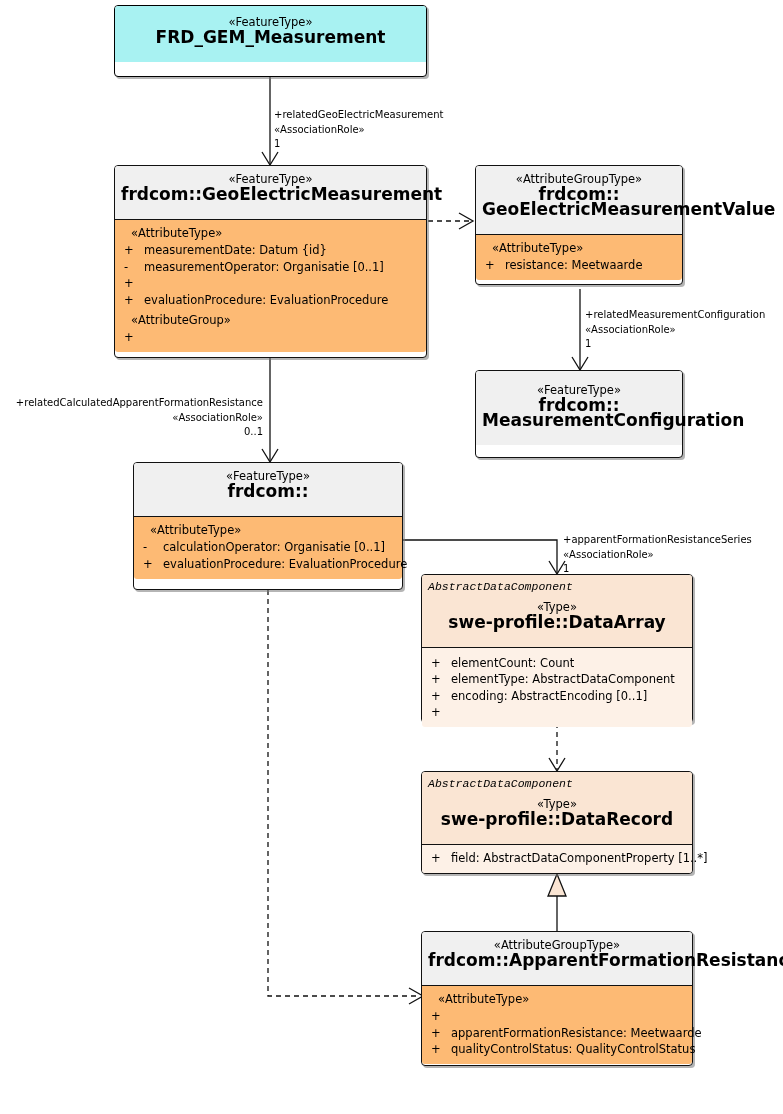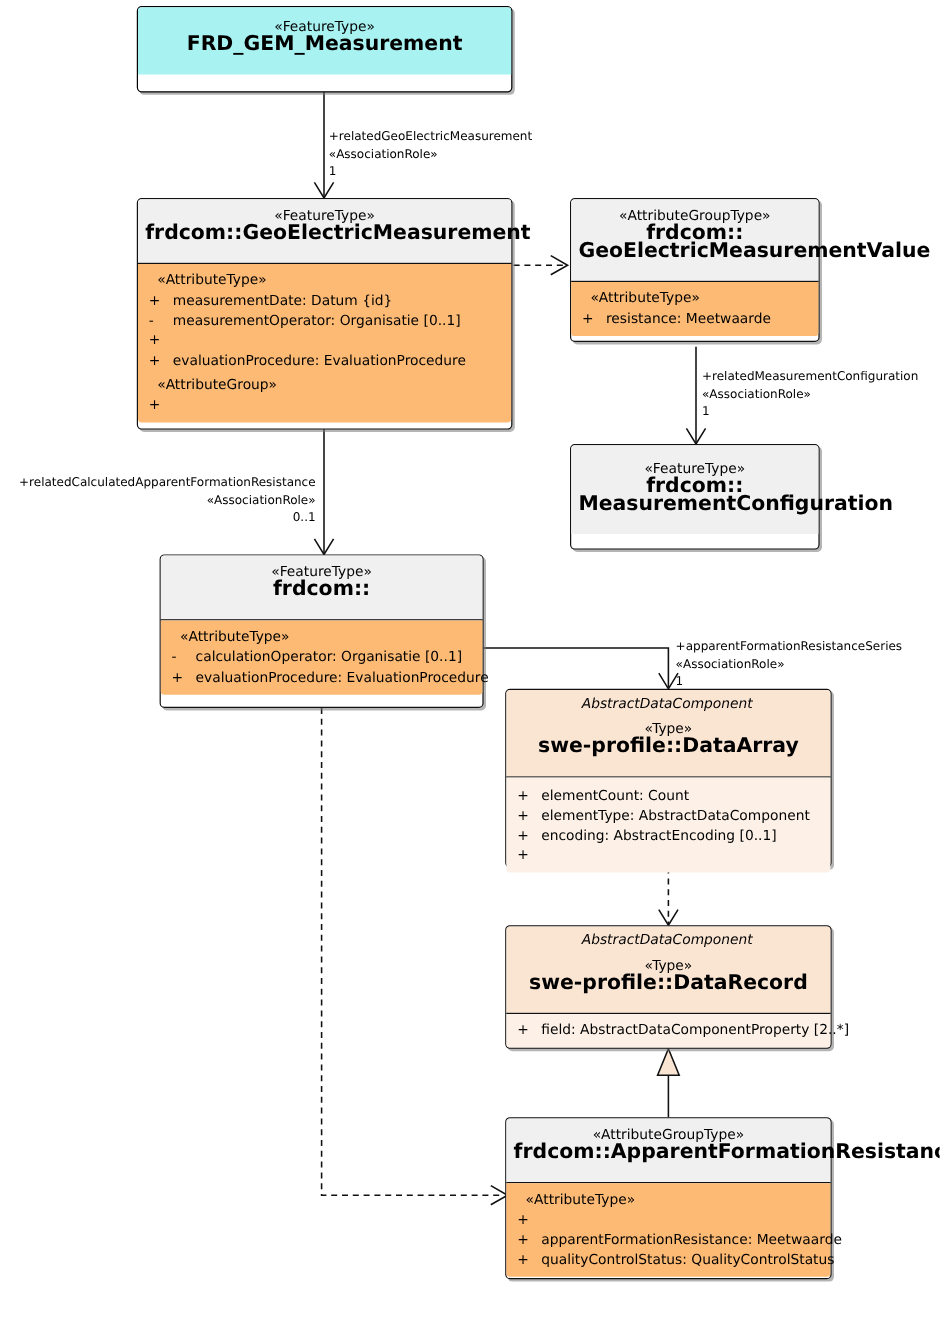--- a/index.html
+++ b/index.html
@@ -24,21 +24,21 @@
   }
   .uml .hdr{
     box-sizing:border-box;
     padding:6px 6px 17px 6px;
     text-align:center;
     line-height:15px;
     border-radius:3px 3px 0 0;
   }
   .uml .hdr .stereo{ font-size:11.5px; font-weight:normal; display:block;}
   .uml .hdr .nm{ font-size:17px; font-weight:bold; display:block;}
-  .uml .hdr .abst{ font-size:11.5px; font-style:italic; display:block; text-align:center; padding-right:2px;}
+  .uml .hdr .abst{ font-size:11.5px; font-style:italic; display:block; text-align:left; padding-right:2px;font-family:Liberation Mono, monospace;}
   .uml .sep{height:0;border-top:1.6px solid #111;}
   .uml .body{
     box-sizing:border-box;
     padding:5px 4px 6px 4px;
     border-radius:0 0 3px 3px;
   }
   .uml .body .grp{ padding:1px 0 1px 12px; line-height:15.5px;}
   .uml .body .feat{ display:flex; line-height:15.5px; padding:0.5px 0; white-space:nowrap;}
   .uml .body .vis{ width:20px; flex:0 0 20px; text-align:left; padding-left:5px;}
   .uml .body .sig{ flex:1 1 auto;}
@@ -244,21 +244,21 @@
   <div class="uml sty-type" style="left:421px;top:771px;width:272px;height:103px;">
     <div class="hdr" style="padding-top:4px;">
       <span class="abst">AbstractDataComponent</span>
       <span class="stereo" style="padding-top:6px;">«Type»</span>
       <span class="nm">swe-profile::DataRecord</span>
     </div>
     <div class="sep"></div>
     <div class="body" style="padding-top:5px;">
       <div class="feat">
         <span class="vis">+</span>
-        <span class="sig">field: AbstractDataComponentProperty [2..*]</span>
+        <span class="sig">field: AbstractDataComponentProperty [1..*]</span>
       </div>
     </div>
   </div>
 
   <div class="uml sty-feature" style="left:421px;top:931px;width:272px;height:135px;">
     <div class="hdr">
       <span class="stereo">«AttributeGroupType»</span>
       <span class="nm">frdcom::ApparentFormationResistanceRecord</span>
     </div>
     <div class="sep"></div>

